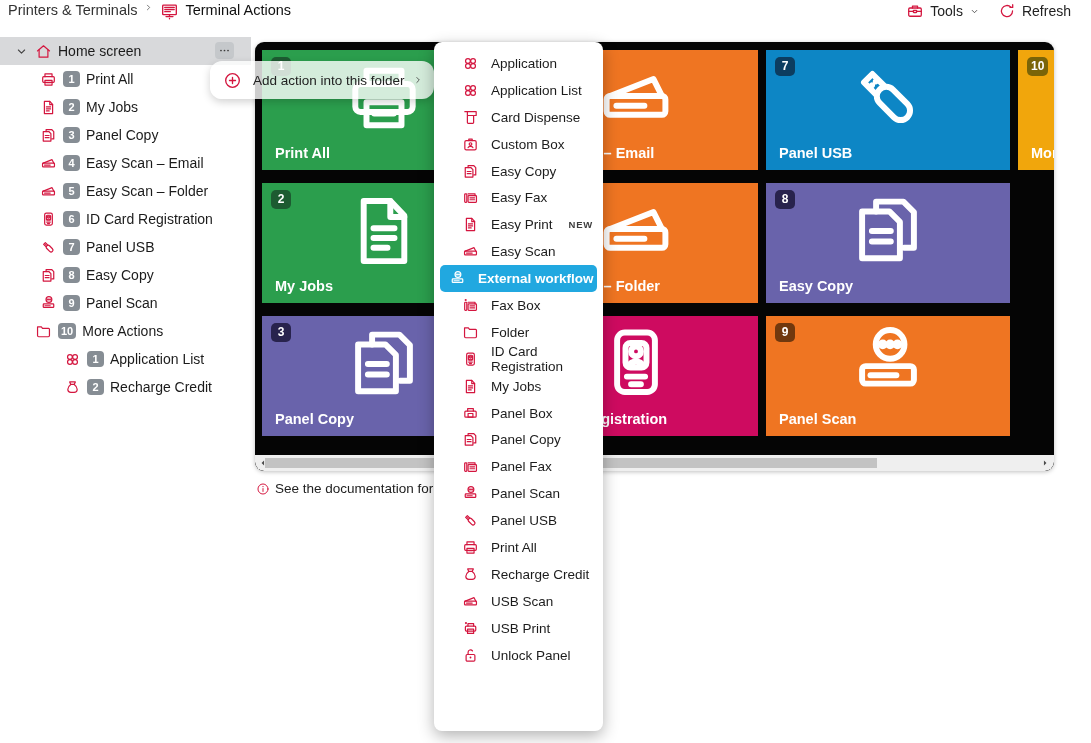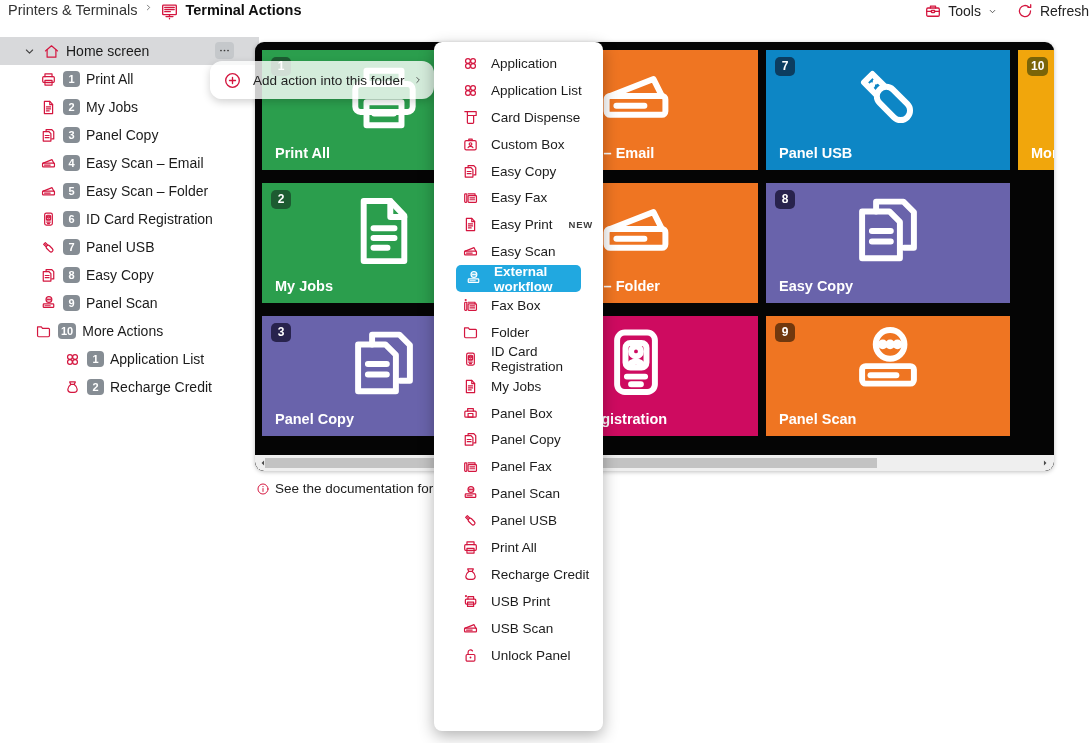--- a/index.html
+++ b/index.html
@@ -10,22 +10,22 @@
   }
   svg{display:block}
   .ic{display:inline-flex;align-items:center;justify-content:center}
   .ic svg{width:100%;height:100%}
 
   
   .topbar{position:absolute;left:0;top:0;width:1091px;height:26px;background:#fff;}
   .crumbs{position:absolute;left:8px;top:2px;display:flex;align-items:flex-start;gap:6px;font-size:14.5px;color:#333;}
   .crumb-sep{width:11px;height:11px;color:#555}
   .crumb-term-icon{width:19px;height:19px;color:#d4163f}
-  .page-title{font-weight:bold;color:#101010;font-size:14.5px}
-  .topbar-right{position:absolute;right:2px;top:2px;display:flex;align-items:flex-end;gap:18px;font-size:14px;color:#222}
+  .page-title{font-weight:normal;color:#101010;font-size:14.5px}
+  .topbar-right{position:absolute;right:20px;top:2px;display:flex;align-items:flex-end;gap:18px;font-size:14px;color:#222}
   .tb-btn{display:flex;align-items:center;gap:6px;cursor:pointer}
   .tb-ic{width:18px;height:18px;color:#d4163f}
   .tb-caret{width:11px;height:11px;color:#333}
 
   
   .sidebar{position:absolute;left:0;top:37px;width:247px;}
   .tree-row{position:relative;height:28px;display:flex;align-items:center;font-size:14px;color:#1b1b1b;cursor:pointer}
   .tree-row.selected{background:#d8d9db;width:237px}
   .tr-chev{width:15px;height:15px;color:#444;margin-right:6px}
   .tr-icon{width:17px;height:17px;color:#d4163f;margin-right:6px;flex:0 0 auto}
@@ -58,21 +58,21 @@
   .popup-plus{width:19px;height:19px;color:#d4163f;margin-left:13px}
   .popup-label{margin-left:11px;font-size:13.5px;color:#222;white-space:nowrap}
   .popup-chev{width:12px;height:12px;color:#444;margin-left:auto;margin-right:10px}
 
   
   .submenu{position:absolute;left:434px;top:42px;width:169px;height:689px;background:#fff;border-radius:8px;
            box-shadow:0 5px 16px rgba(0,0,0,.3);z-index:21;padding:8px 0;box-sizing:border-box;
            display:flex;flex-direction:column}
   .menu-item{height:26.9px;flex:0 0 auto;display:flex;align-items:center;padding-left:28px;cursor:pointer;font-size:13.5px;color:#1c1c1c}
   .mi-icon{width:17px;height:17px;color:#d4163f;margin-right:12px;flex:0 0 auto}
-  .menu-item.selected{background:#21a8e0;color:#fff;border-radius:5px;margin:0 22px;padding-left:9px;font-weight:bold}
+  .menu-item.selected{background:#21a8e0;color:#fff;border-radius:5px;margin:0 6px;padding-left:9px;font-weight:bold}
   .menu-item.selected .mi-icon{color:#fff}
   .mi-badge{margin-left:16px;font-size:9.5px;font-weight:bold;letter-spacing:.08em;color:#3d3d3d}
 </style>
 </head>
 <body>
 
 <div class="topbar">
   <div class="crumbs">
     <span>Printers &amp; Terminals</span>
     <span class="ic crumb-sep">
@@ -112,21 +112,21 @@
             <path d="M19.4 12a7.4 7.4 0 1 1-2.2-5.2"></path>
             <path d="M19.6 3.6v3.6H16"></path>
           </svg>
         </span>
       <span>Refresh</span>
     </div>
   </div>
 </div>
 
 <div class="sidebar">
-  <div class="tree-row selected" style="padding-left:22px">
+  <div class="tree-row selected" style="padding-left:14px">
     <span class="ic tr-chev">
         <svg viewBox="0 0 24 24" fill="none" stroke="currentColor" stroke-width="1.7" stroke-linecap="round" stroke-linejoin="round">
           <path d="M7 9.6l5 5 5-5"></path>
         </svg>
       </span>
     <span class="ic tr-icon">
         <svg viewBox="0 0 24 24" fill="none" stroke="currentColor" stroke-width="1.7" stroke-linecap="round" stroke-linejoin="round">
           <path d="M3.5 11.2 12 4l8.5 7.2"></path>
           <path d="M5.8 9.6V20h12.4V9.6"></path>
         </svg>
@@ -683,43 +683,43 @@
           <path d="M9.6 7.6 8 4.2h8l-1.6 3.4"></path>
           <path d="M9.6 7.6h4.8c2.6 1.8 4.2 4.4 4.2 7a4.4 4.4 0 0 1-4.4 4.4H9.8a4.4 4.4 0 0 1-4.4-4.4c0-2.6 1.6-5.2 4.2-7z"></path>
         </svg>
       </span>
       <span>Recharge Credit</span>
 
     </div>
     <div class="menu-item">
       <span class="ic mi-icon">
         <svg viewBox="0 0 24 24" fill="none" stroke="currentColor" stroke-width="1.7" stroke-linecap="round" stroke-linejoin="round">
+          <path d="M4.6 11.4 17 6.6l2.4 4.8"></path>
+          <rect x="3.6" y="11.4" width="16.8" height="5.4" rx="1"></rect>
+          <path d="M6.4 14.2h8"></path>
+        </svg>
+      </span>
+      <span>USB Scan</span>
+
+    </div>
+    <div class="menu-item">
+      <span class="ic mi-icon">
+        <svg viewBox="0 0 24 24" fill="none" stroke="currentColor" stroke-width="1.7" stroke-linecap="round" stroke-linejoin="round">
           <circle cx="5.6" cy="4.4" r="1.5" fill="currentColor" stroke="none"></circle>
           <path d="M8.4 8.6V5.2h8v3.4"></path>
           <rect x="4.8" y="8.6" width="14.6" height="7" rx="1.4"></rect>
           <rect x="7.8" y="13" width="8.6" height="6"></rect>
         </svg>
       </span>
       <span>USB Print</span>
 
     </div>
     <div class="menu-item">
       <span class="ic mi-icon">
         <svg viewBox="0 0 24 24" fill="none" stroke="currentColor" stroke-width="1.7" stroke-linecap="round" stroke-linejoin="round">
-          <path d="M4.6 11.4 17 6.6l2.4 4.8"></path>
-          <rect x="3.6" y="11.4" width="16.8" height="5.4" rx="1"></rect>
-          <path d="M6.4 14.2h8"></path>
-        </svg>
-      </span>
-      <span>USB Scan</span>
-
-    </div>
-    <div class="menu-item">
-      <span class="ic mi-icon">
-        <svg viewBox="0 0 24 24" fill="none" stroke="currentColor" stroke-width="1.7" stroke-linecap="round" stroke-linejoin="round">
           <rect x="5.8" y="10.6" width="12.4" height="9.4" rx="1.6"></rect>
           <path d="M8.6 10.6V7.4a3.4 3.4 0 0 1 6.2-1.9"></path>
           <circle cx="12" cy="14.8" r="1.3" fill="currentColor" stroke="none"></circle>
         </svg>
       </span>
       <span>Unlock Panel</span>
 
     </div>
   </div>
 

